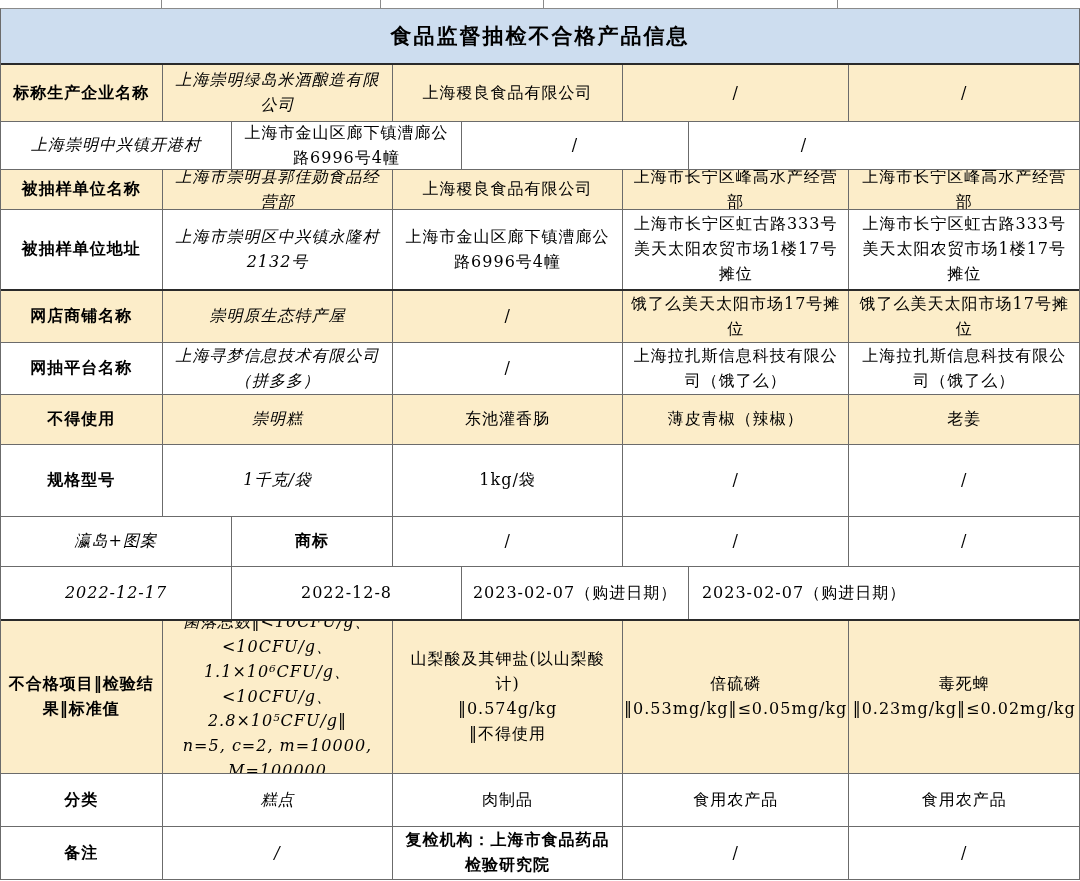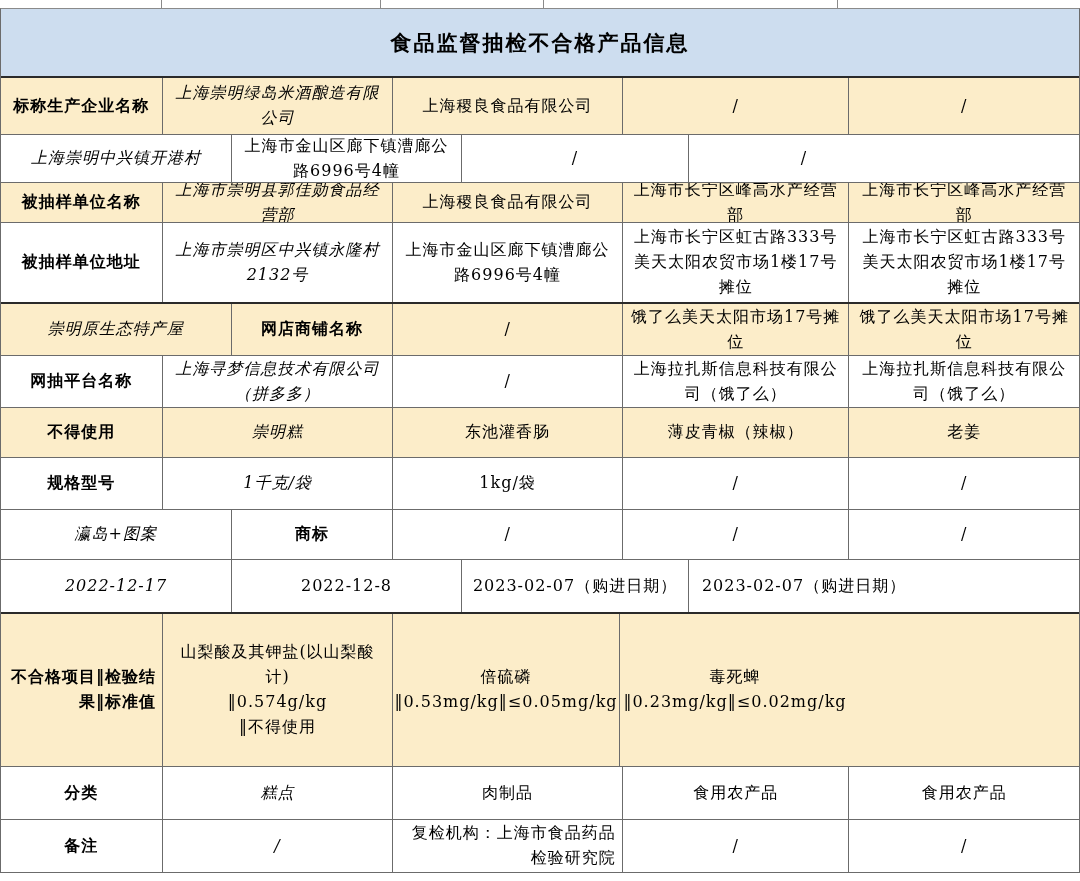--- a/index.html
+++ b/index.html
@@ -15,47 +15,47 @@
     position:relative;height:8px;width:1080px;box-sizing:border-box;
   }
   .top-strip .tick{
     position:absolute;top:0;width:1px;height:8px;background:#8a8a8a;
   }
   .tbl{
     position:relative;width:1080px;box-sizing:border-box;
     border:1px solid #6b6b6b;border-top:1px solid #8a8a8a;
   }
   .title-row{
-    height:69px;box-sizing:border-box;
+    height:56px;box-sizing:border-box;
     background:#CDDDEF;
     border-bottom:2px solid #2a2a2a;
     display:flex;align-items:center;justify-content:center;
     font-size:21px;font-weight:bold;letter-spacing:2px;
   }
   .row{display:flex;box-sizing:border-box;border-bottom:1px solid #6b6b6b;background:#ffffff;}
   .row:last-child{border-bottom:none;}
   .row.hl{background:#FCEDC9;}
   .row.thick{border-bottom:2px solid #2a2a2a;}
   .cell{
     box-sizing:border-box;
     border-right:1px solid #6b6b6b;
     display:flex;align-items:center;justify-content:center;
     text-align:center;
     font-size:16px;line-height:1.55;letter-spacing:1px;
     padding:2px 6px;
     white-space:pre-wrap;
     overflow:hidden;
   }
   .cell:last-child{border-right:none;}
-  .c0{width:162px;font-weight:bold;text-align:right;}
+  .c0{width:162px;font-weight:bold;}
   .c1{width:231px;font-style:italic;}
   .c2{width:230px;}
   .c3{width:227px;}
   .c4{width:230px;}
-  .cell.left{justify-content:flex-start;text-align:right;}
+  .cell.left{justify-content:flex-start;text-align:center;font-weight:bold;}
 </style>
 </head>
 <body>
 
 <div class="page">
 
   <div class="top-strip">
     <span class="tick" style="left:161px"></span>
     <span class="tick" style="left:380px"></span>
     <span class="tick" style="left:543px"></span>
@@ -91,22 +91,22 @@
 
     <div class="row thick" style="height:81px">
       <div class="cell c0">被抽样单位地址</div>
       <div class="cell c1">上海市崇明区中兴镇永隆村2132号</div>
       <div class="cell c2">上海市金山区廊下镇漕廊公路6996号4幢</div>
       <div class="cell c3">上海市长宁区虹古路333号美天太阳农贸市场1楼17号摊位</div>
       <div class="cell c4">上海市长宁区虹古路333号美天太阳农贸市场1楼17号摊位</div>
     </div>
 
     <div class="row hl" style="height:52px">
+      <div class="cell c0">网店商铺名称</div>
       <div class="cell c1">崇明原生态特产屋</div>
-      <div class="cell c0">网店商铺名称</div>
       <div class="cell c2">/</div>
       <div class="cell c3">饿了么美天太阳市场17号摊位</div>
       <div class="cell c4">饿了么美天太阳市场17号摊位</div>
     </div>
 
     <div class="row" style="height:52px">
       <div class="cell c0">网抽平台名称</div>
       <div class="cell c1">上海寻梦信息技术有限公司（拼多多）</div>
       <div class="cell c2">/</div>
       <div class="cell c3">上海拉扎斯信息科技有限公司（饿了么）</div>
@@ -114,21 +114,21 @@
     </div>
 
     <div class="row hl" style="height:50px">
       <div class="cell c0">不得使用</div>
       <div class="cell c1">崇明糕</div>
       <div class="cell c2">东池灌香肠</div>
       <div class="cell c3">薄皮青椒（辣椒）</div>
       <div class="cell c4">老姜</div>
     </div>
 
-    <div class="row" style="height:52px">
+    <div class="row" style="height:72px">
       <div class="cell c0">规格型号</div>
       <div class="cell c1">1千克/袋</div>
       <div class="cell c2">1kg/袋</div>
       <div class="cell c3">/</div>
       <div class="cell c4">/</div>
     </div>
 
     <div class="row" style="height:50px">
       <div class="cell c1">瀛岛+图案</div>
       <div class="cell c0">商标</div>
@@ -139,20 +139,22 @@
 
     <div class="row thick" style="height:54px">
       <div class="cell c1">2022-12-17</div>
       <div class="cell c2">2022-12-8</div>
       <div class="cell c3">2023-02-07（购进日期）</div>
       <div class="cell c4">2023-02-07（购进日期）</div>
     </div>
 
     <div class="row hl" style="height:153px">
       <div class="cell c0">不合格项目‖检验结果‖标准值</div>
+      <div class="cell c1">菌落总数‖&lt;10CFU/g、&lt;10CFU/g、1.1×10⁶CFU/g、&lt;10CFU/g、2.8×10⁵CFU/g‖
+n=5, c=2, m=10000, M=100000</div>
       <div class="cell c2">山梨酸及其钾盐(以山梨酸计)
 ‖0.574g/kg
 ‖不得使用</div>
       <div class="cell c3">倍硫磷‖0.53mg/kg‖≤0.05mg/kg</div>
       <div class="cell c4">毒死蜱‖0.23mg/kg‖≤0.02mg/kg</div>
     </div>
 
     <div class="row" style="height:53px">
       <div class="cell c0">分类</div>
       <div class="cell c1">糕点</div>

